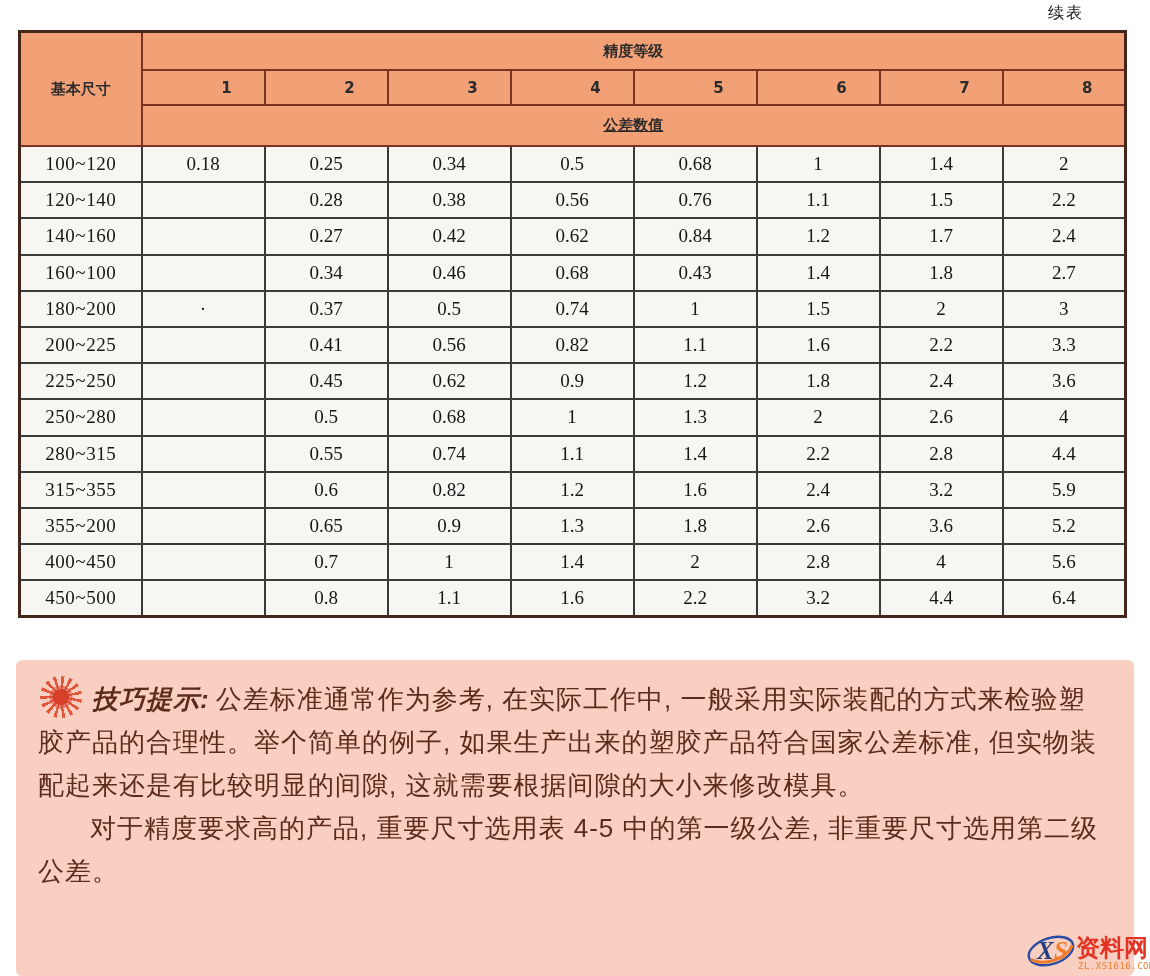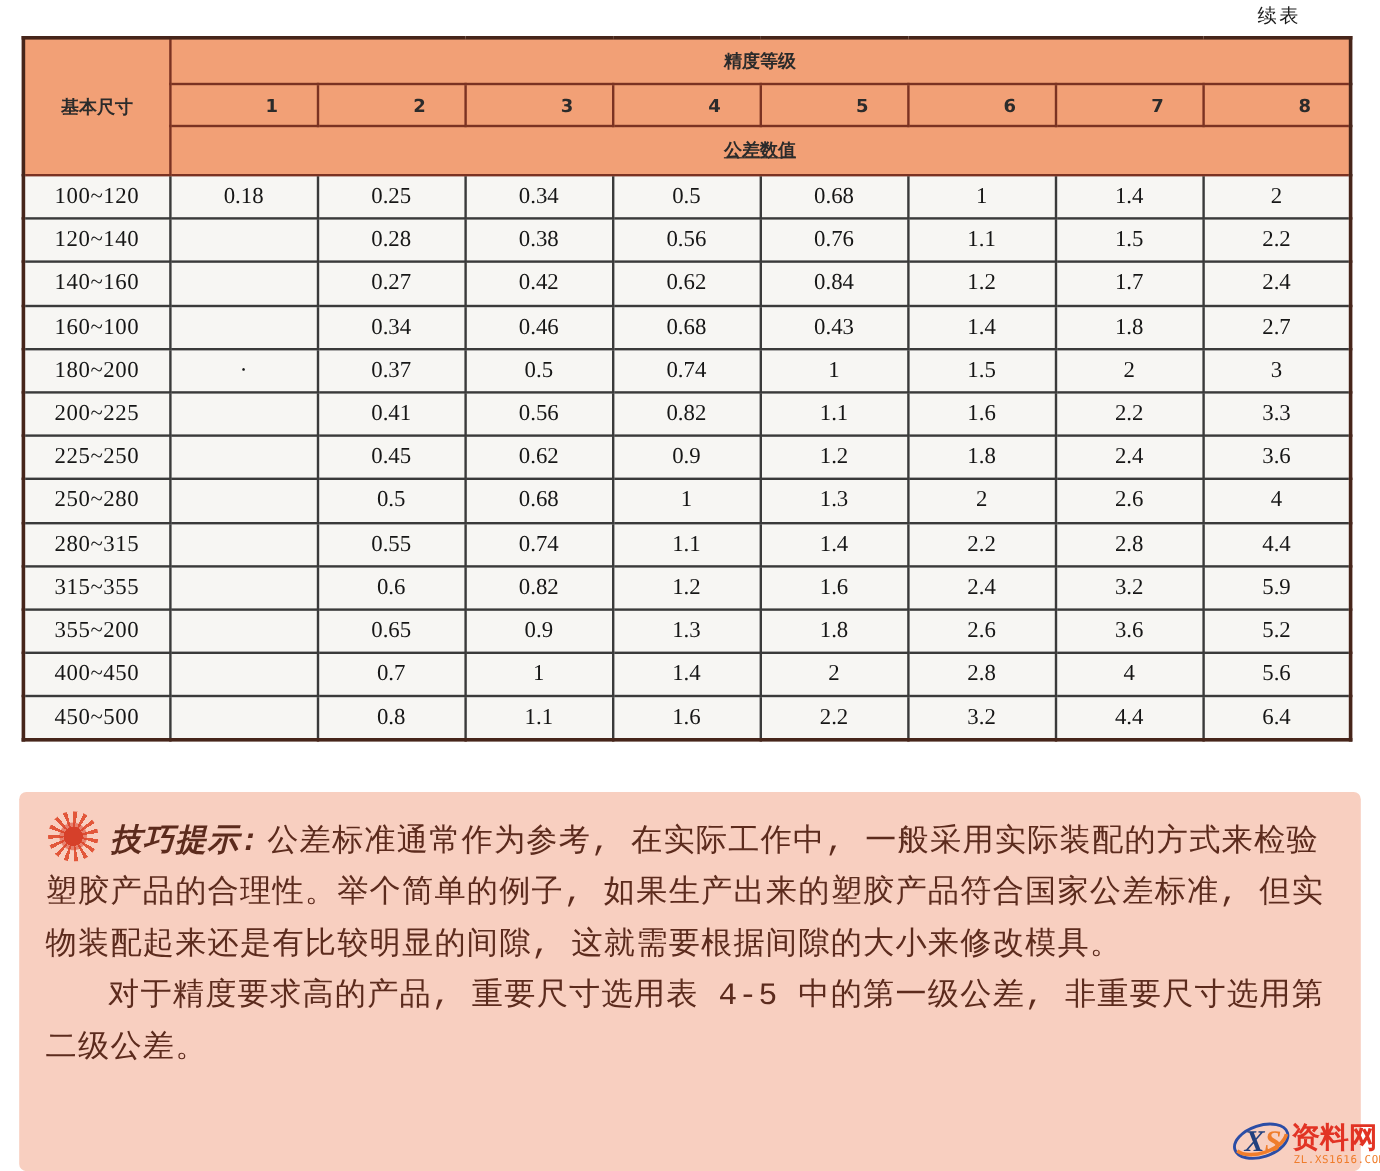--- a/index.html
+++ b/index.html
@@ -52,21 +52,21 @@
 
   
   .tip {
     position:absolute; left:16px; top:660px;
     width:1118px; height:316px;
     box-sizing:border-box;
     background:#f8cfc0;
     border-radius:6px;
     padding:16px 22px 0 22px;
     color:#5c2b1d;
-    font-family:Liberation Mono, monospace;
+    font-family:Liberation Sans, sans-serif;
     font-size:26px;
     line-height:43px;
     letter-spacing:1px;
   }
   .tip p { margin:0; }
   .tip p.indent { text-indent:2em; }
   .tip-label { font-weight:bold; font-style:italic; margin-right:6px; }
   .tip-icon {
     display:inline-block;
     width:42px; height:42px;

